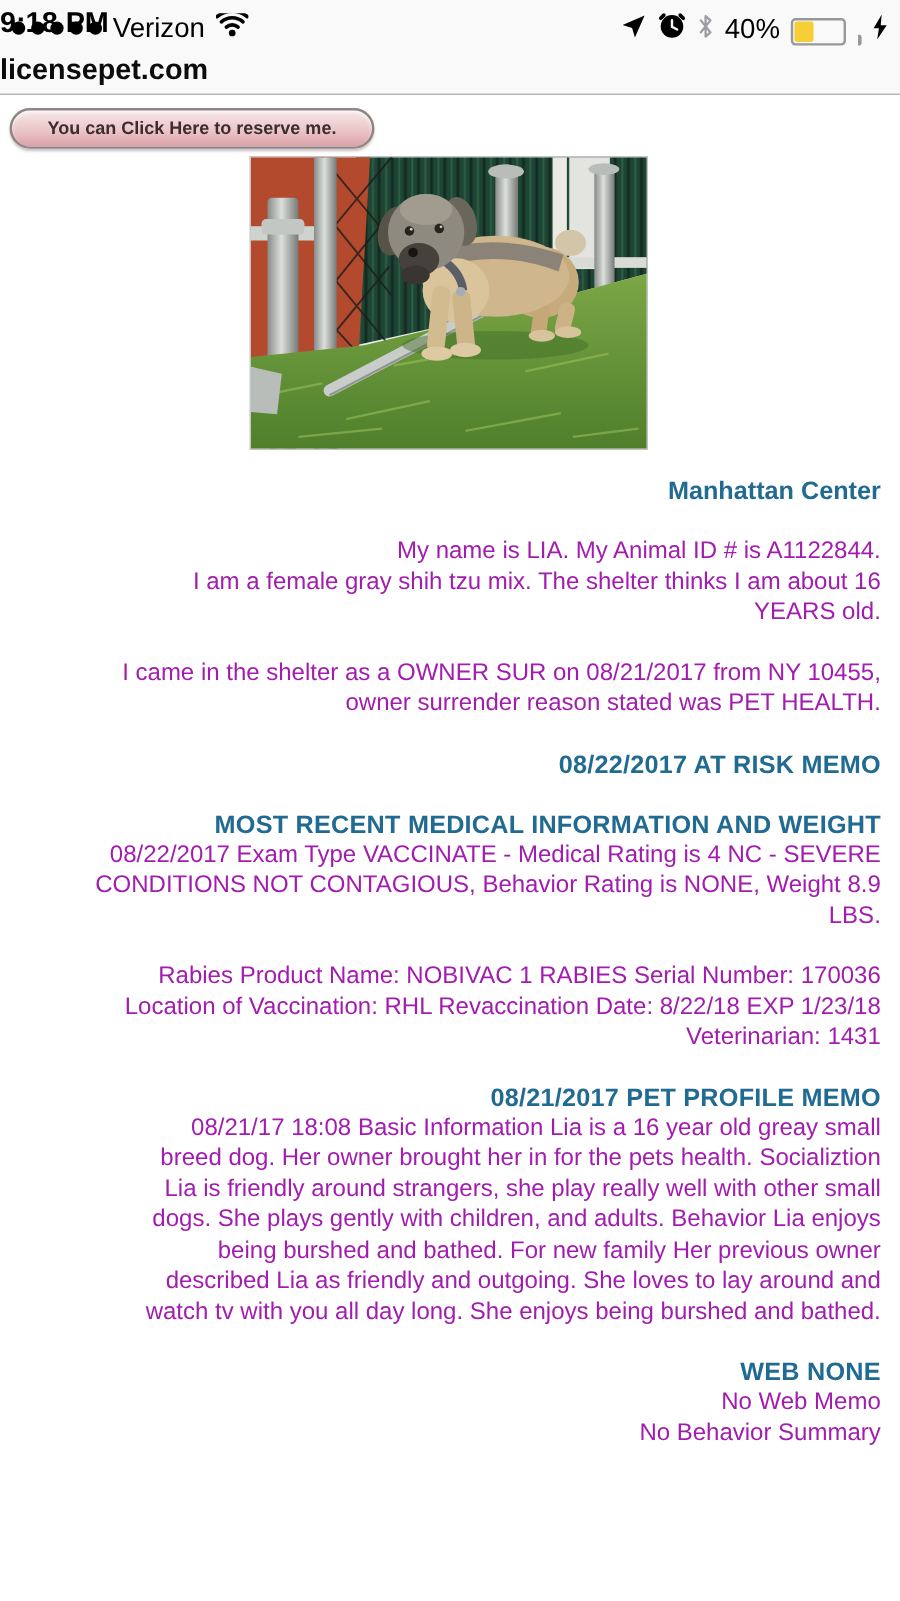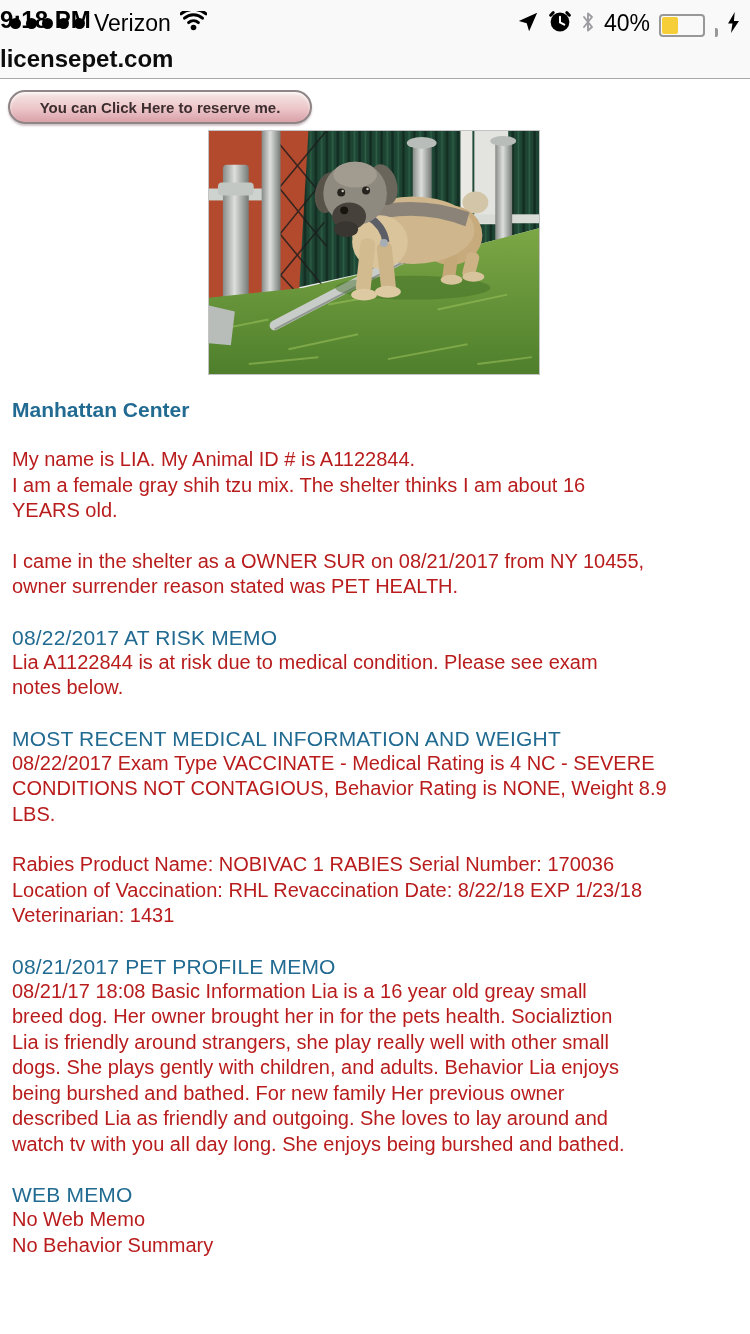--- a/index.html
+++ b/index.html
@@ -37,29 +37,29 @@
     background:linear-gradient(#f6e7e6 0%, #ecc6c9 55%, #d9a1a8 100%);
     box-shadow:0 2px 2px rgba(120,90,95,.35), inset 0 2px 3px rgba(255,255,255,.7);
     font-family:"Liberation Sans", sans-serif;font-size:15px;font-weight:bold;color:#3c2d2f;
     text-align:center;cursor:pointer;
   }
   .photo{
     position:absolute;left:208px;top:130px;width:332px;height:245px;
     border:1px solid #c3c3c3;box-sizing:border-box;background:#e8eae8;
   }
   .photo svg{display:block;width:100%;height:100%;}
-  .content{position:absolute;left:12px;top:390px;width:722px;}
+  .content{position:absolute;left:12px;top:390px;width:722px;text-align:right;}
   .content h1{
     margin:8px 0 0;font-size:21px;line-height:24px;font-weight:bold;color:#216a91;
   }
   .content h2{
-    margin:26px 0 0;font-size:21px;line-height:24px;font-weight:normal;color:#216a91;letter-spacing:.2px;
+    margin:26px 0 0;font-size:21px;line-height:24px;font-weight:bold;color:#216a91;letter-spacing:.2px;
   }
   .content p{
-    margin:0;font-size:20px;line-height:25.5px;color:#b91c1c;
+    margin:0;font-size:20px;line-height:25.5px;color:#a21caf;
     white-space:pre-line;
   }
   .content p.para{margin-top:25px;}
 </style>
 </head>
 <body>
 
 <div class="screen">
 
   <header class="chrome">
@@ -208,39 +208,37 @@
 
   <main class="content">
     <h1>Manhattan Center</h1>
     <p class="para">My name is LIA. My Animal ID # is A1122844.
 I am a female gray shih tzu mix. The shelter thinks I am about 16
 YEARS old.</p>
     <p class="para">I came in the shelter as a OWNER SUR on 08/21/2017 from NY 10455,
 owner surrender reason stated was PET HEALTH.</p>
 
     <h2>08/22/2017 AT RISK MEMO</h2>
-    <p>Lia A1122844 is at risk due to medical condition. Please see exam
-notes below.</p>
 
     <h2>MOST RECENT MEDICAL INFORMATION AND WEIGHT</h2>
     <p>08/22/2017 Exam Type VACCINATE - Medical Rating is 4 NC - SEVERE
 CONDITIONS NOT CONTAGIOUS, Behavior Rating is NONE, Weight 8.9
 LBS.</p>
     <p class="para">Rabies Product Name: NOBIVAC 1 RABIES Serial Number: 170036
 Location of Vaccination: RHL Revaccination Date: 8/22/18 EXP 1/23/18
 Veterinarian: 1431</p>
 
     <h2>08/21/2017 PET PROFILE MEMO</h2>
     <p>08/21/17 18:08 Basic Information Lia is a 16 year old greay small
 breed dog. Her owner brought her in for the pets health. Socializtion
 Lia is friendly around strangers, she play really well with other small
 dogs. She plays gently with children, and adults. Behavior Lia enjoys
 being burshed and bathed. For new family Her previous owner
 described Lia as friendly and outgoing. She loves to lay around and
 watch tv with you all day long. She enjoys being burshed and bathed.</p>
 
-    <h2>WEB MEMO</h2>
+    <h2>WEB NONE</h2>
     <p>No Web Memo</p>
 
     <p>No Behavior Summary</p>
   </main>
 
 </div>
 
 </body></html>

